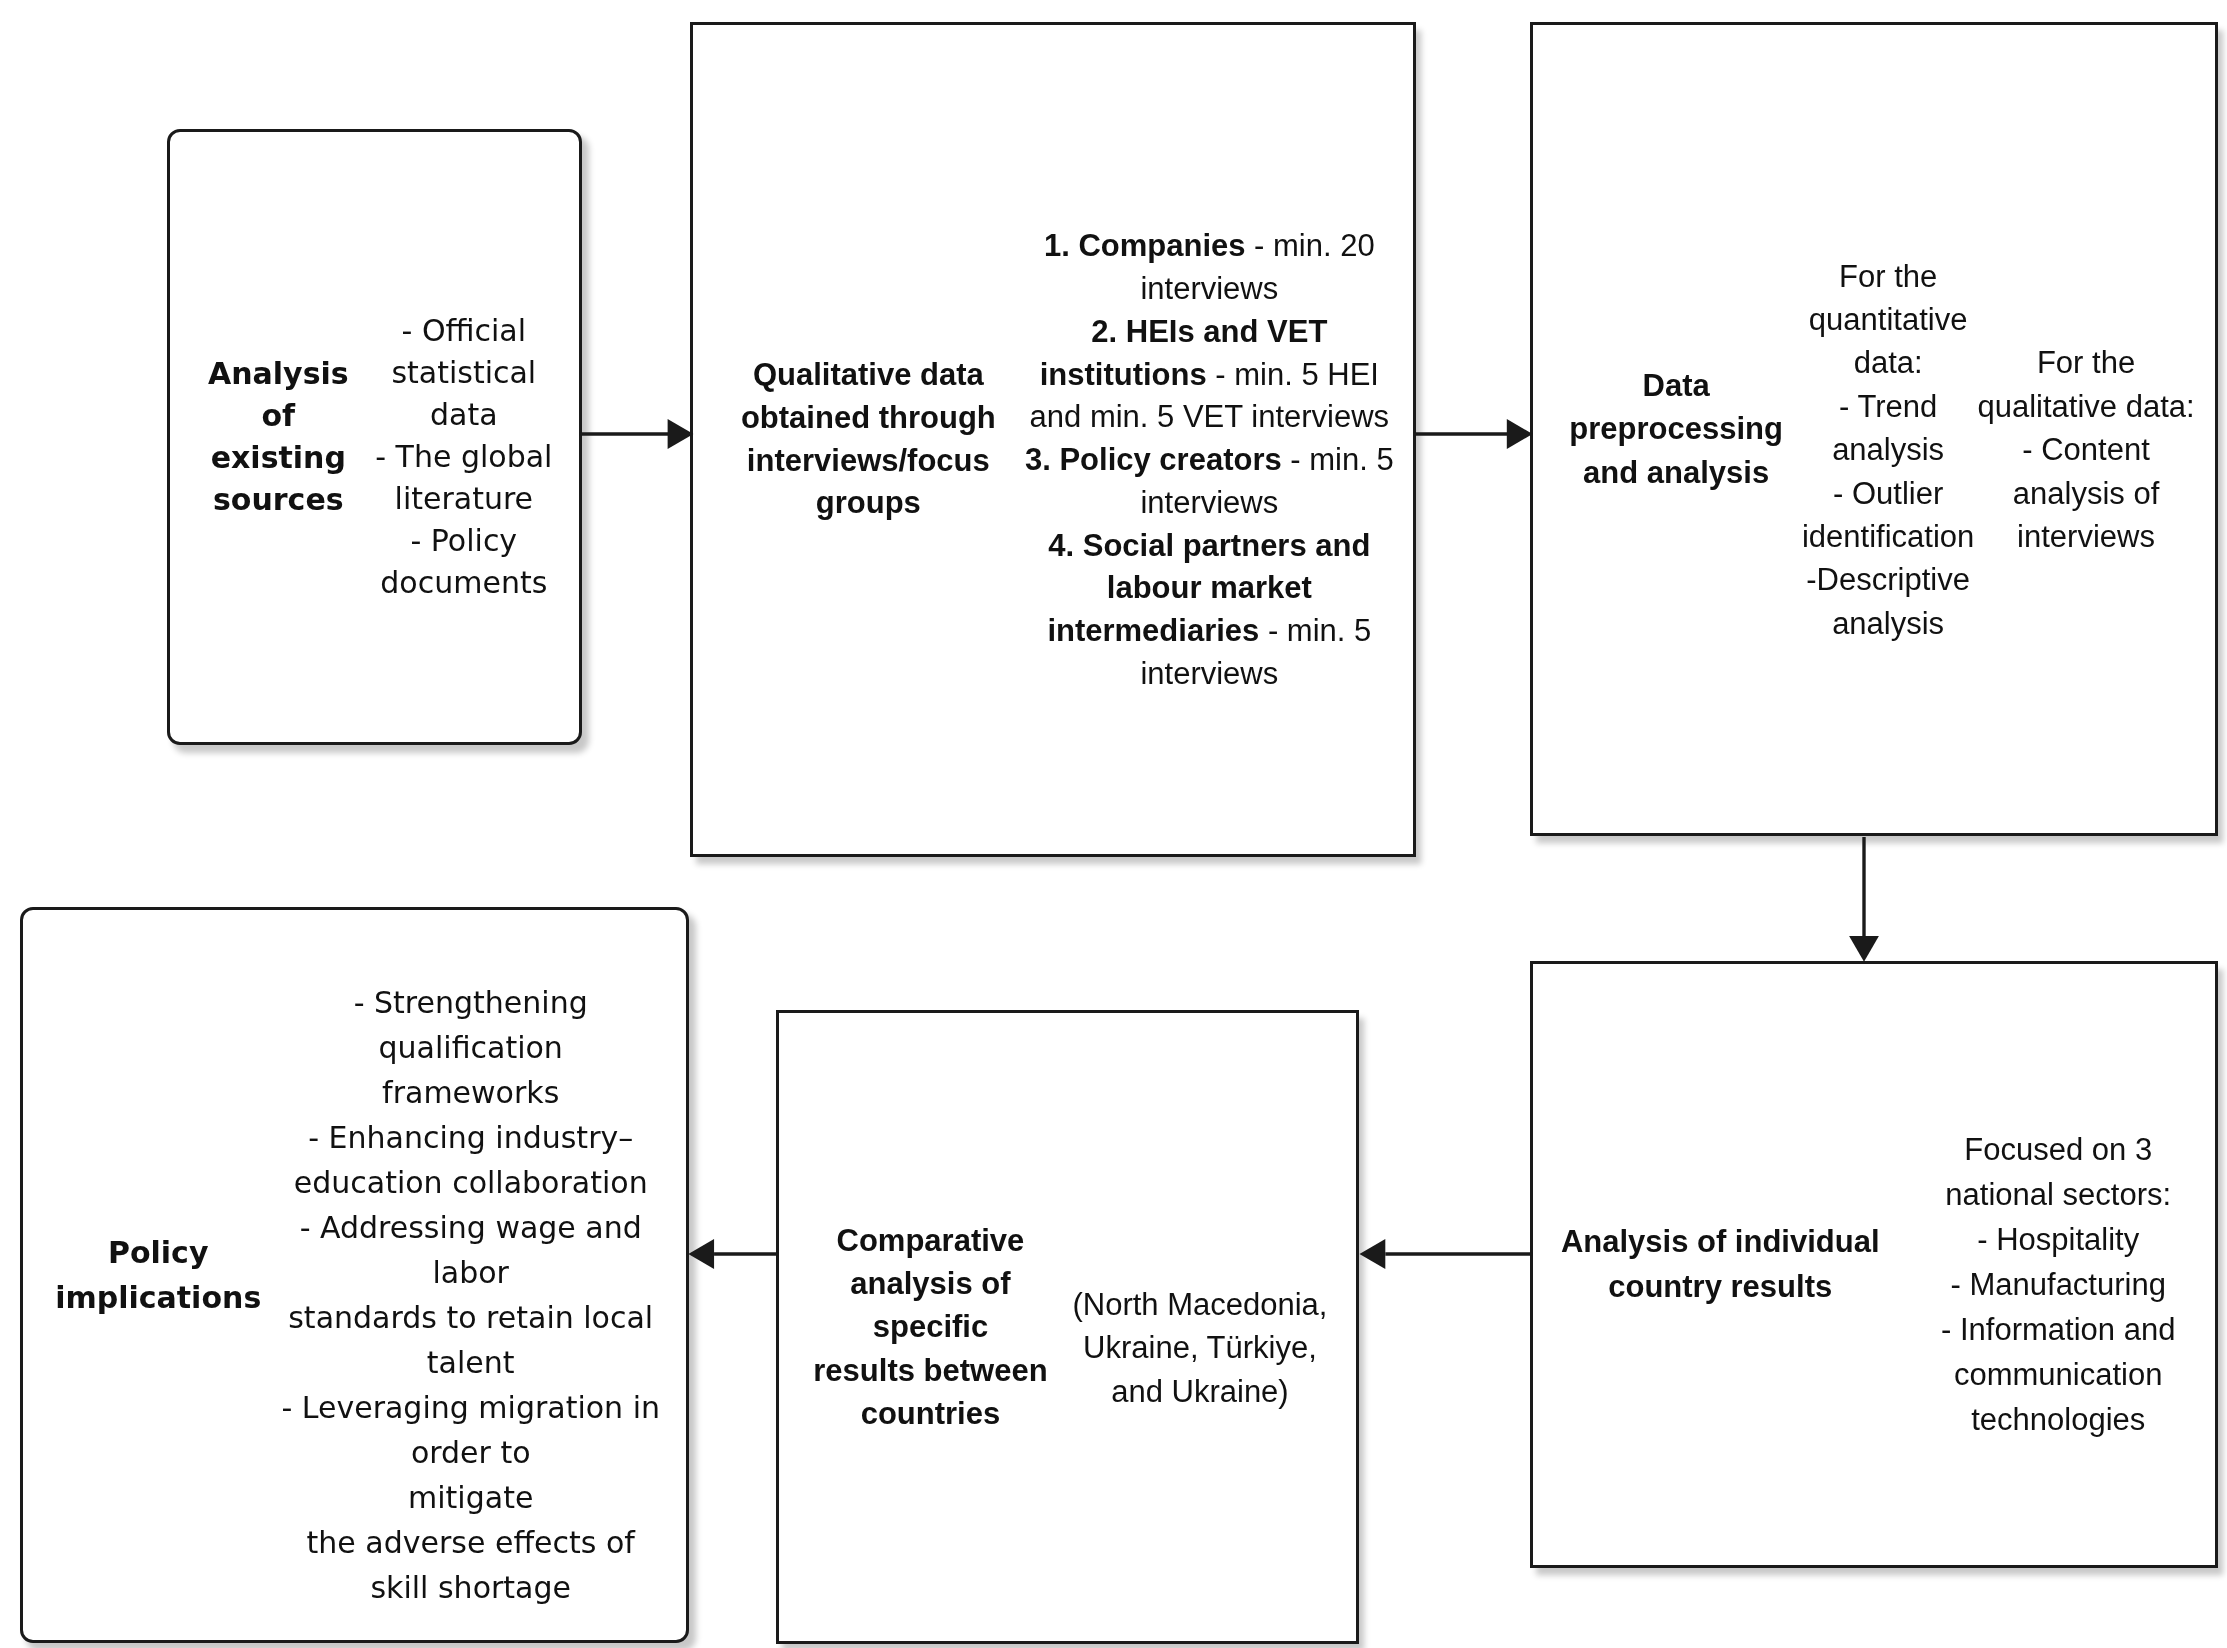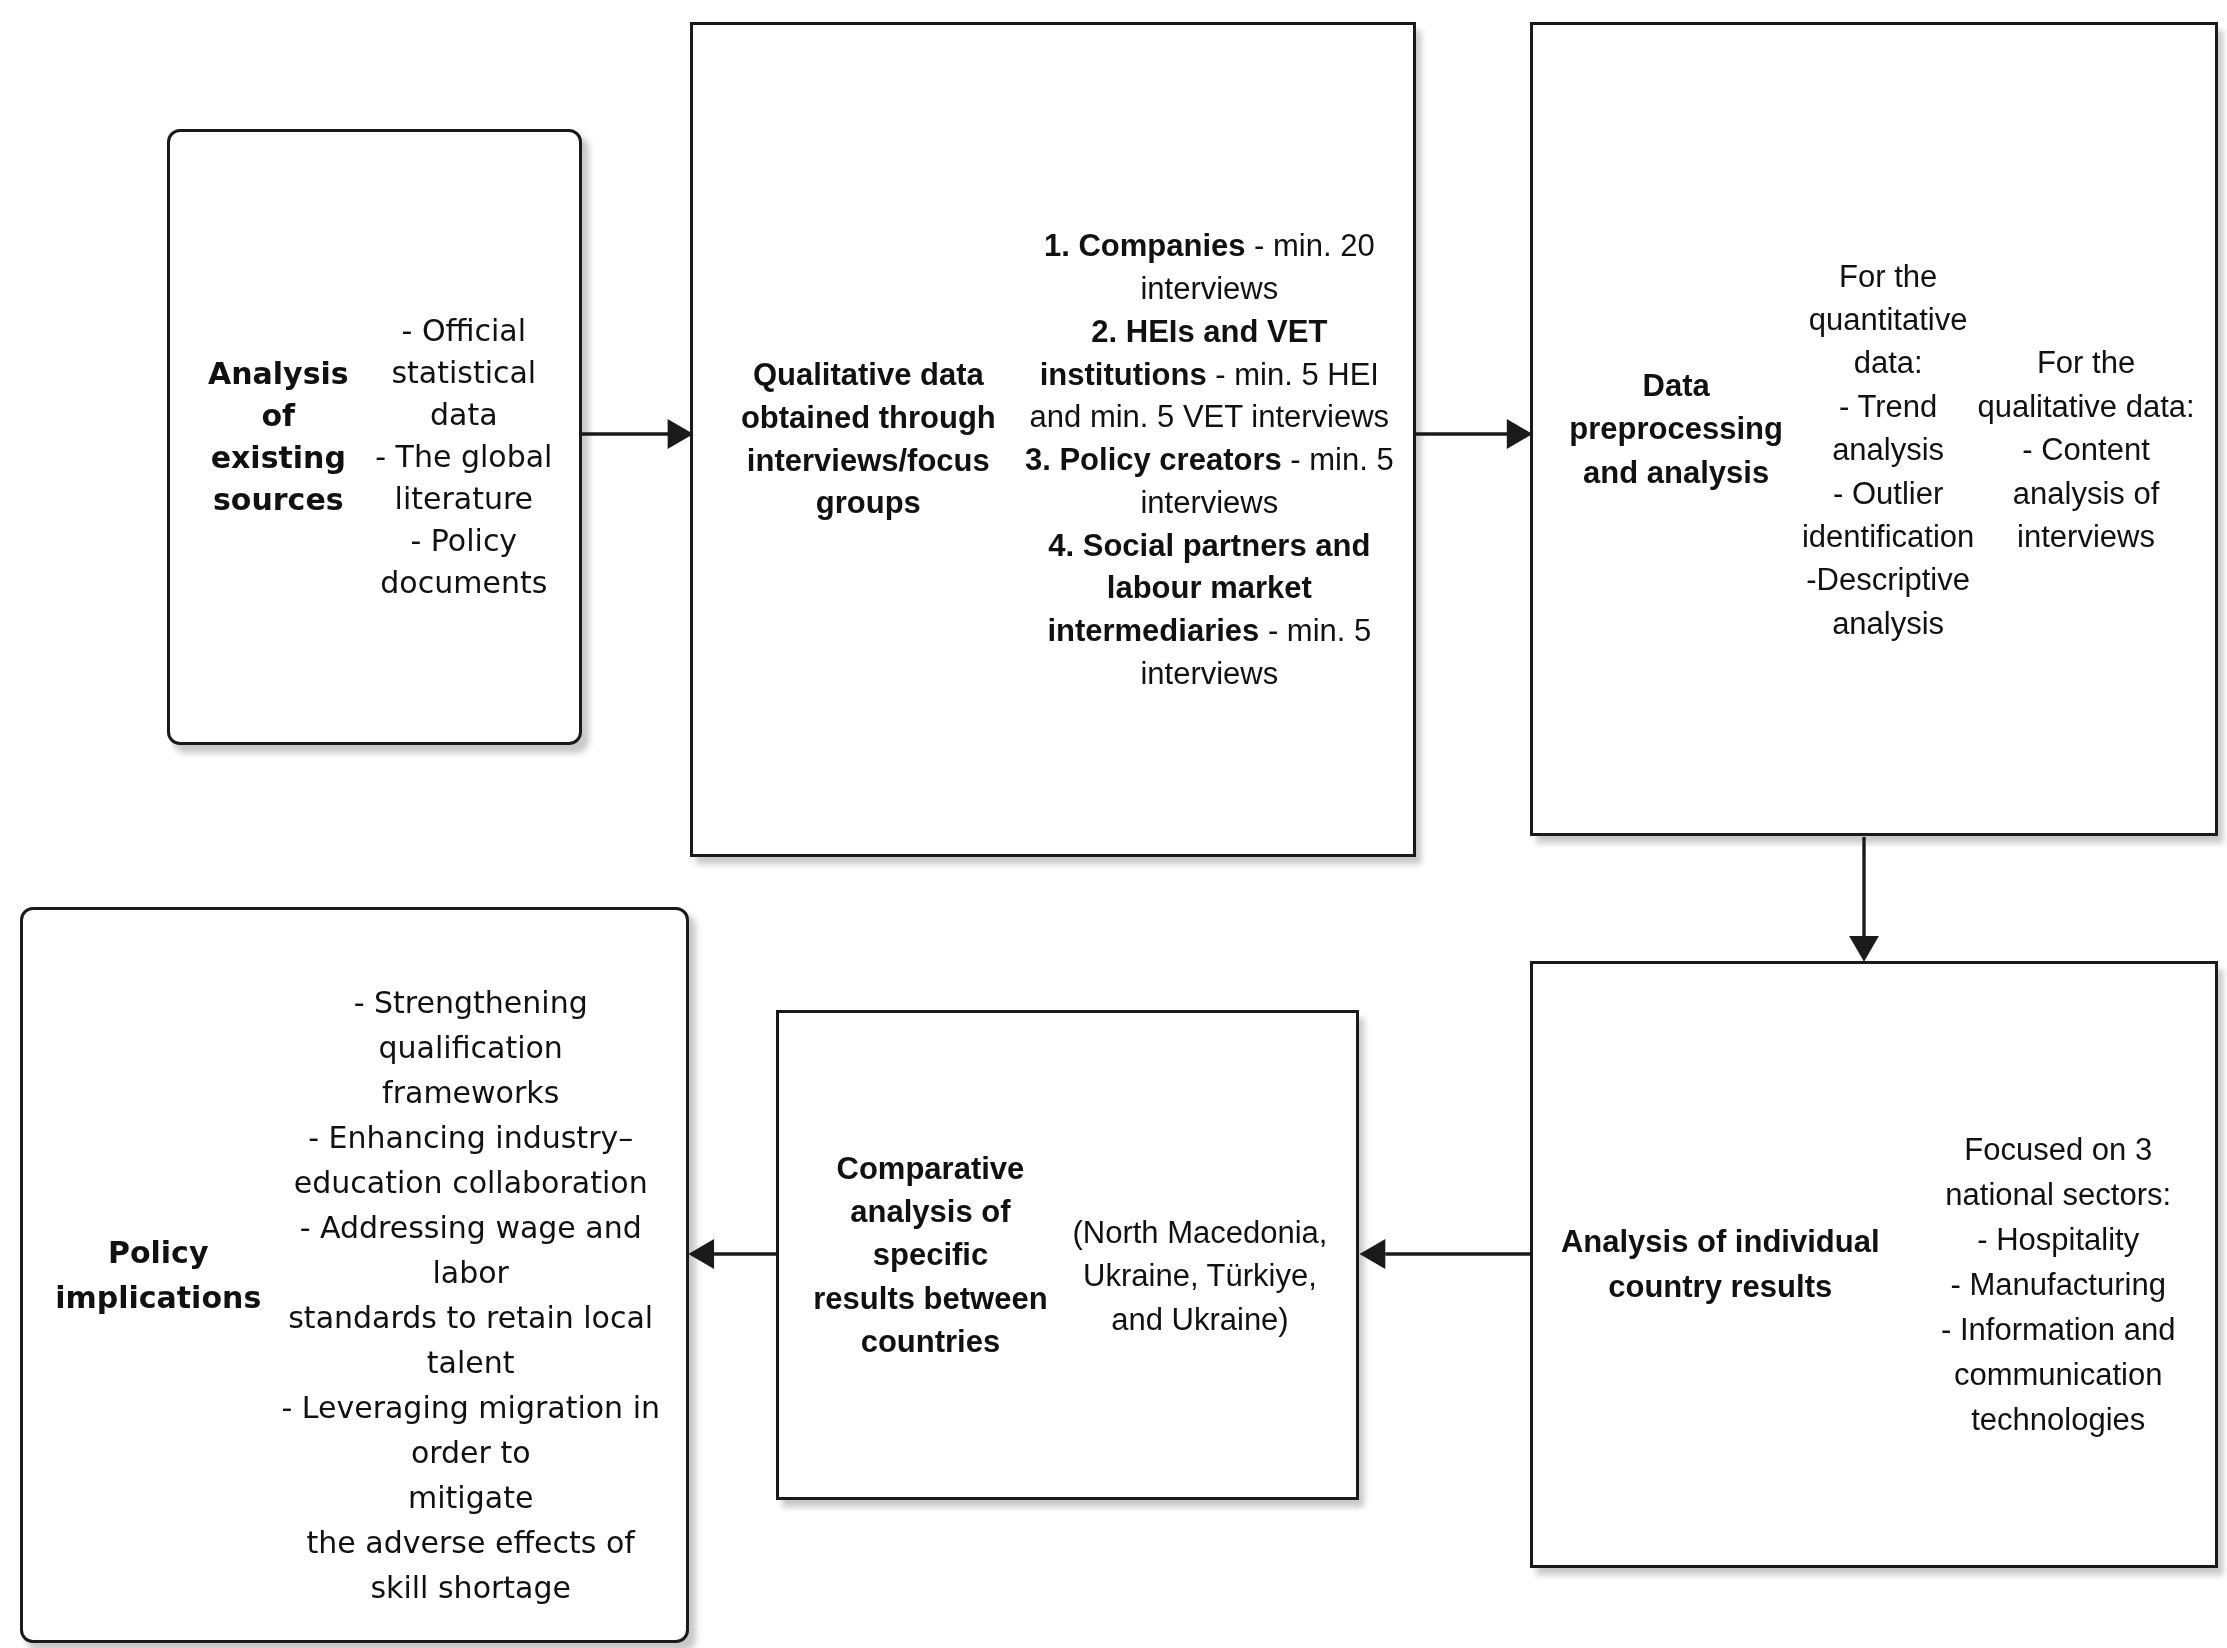--- a/index.html
+++ b/index.html
@@ -44,21 +44,21 @@
   }
   #box-preprocessing {
     left: 1530px; top: 22px; width: 688px; height: 814px;
     font-size: 31px; line-height: 1.40;
   }
   #box-policy-implications {
     left: 20.4px; top: 907px; width: 669px; height: 736px;
     font-size: 30px; line-height: 1.50;
   }
   #box-comparative {
-    left: 776px; top: 1010px; width: 583px; height: 490px;
+    left: 776px; top: 1010px; width: 583px; height: 634px;
     font-size: 31px; line-height: 1.40;
   }
   #box-country-results {
     left: 1530px; top: 961px; width: 688px; height: 607px;
     font-size: 31px; line-height: 1.45; gap: 32px;
   }
 
   .arrow { position: absolute; }
   .arrow svg { display: block; }
   .arrow line    { stroke: #1a1a1a; stroke-width: 5; }

